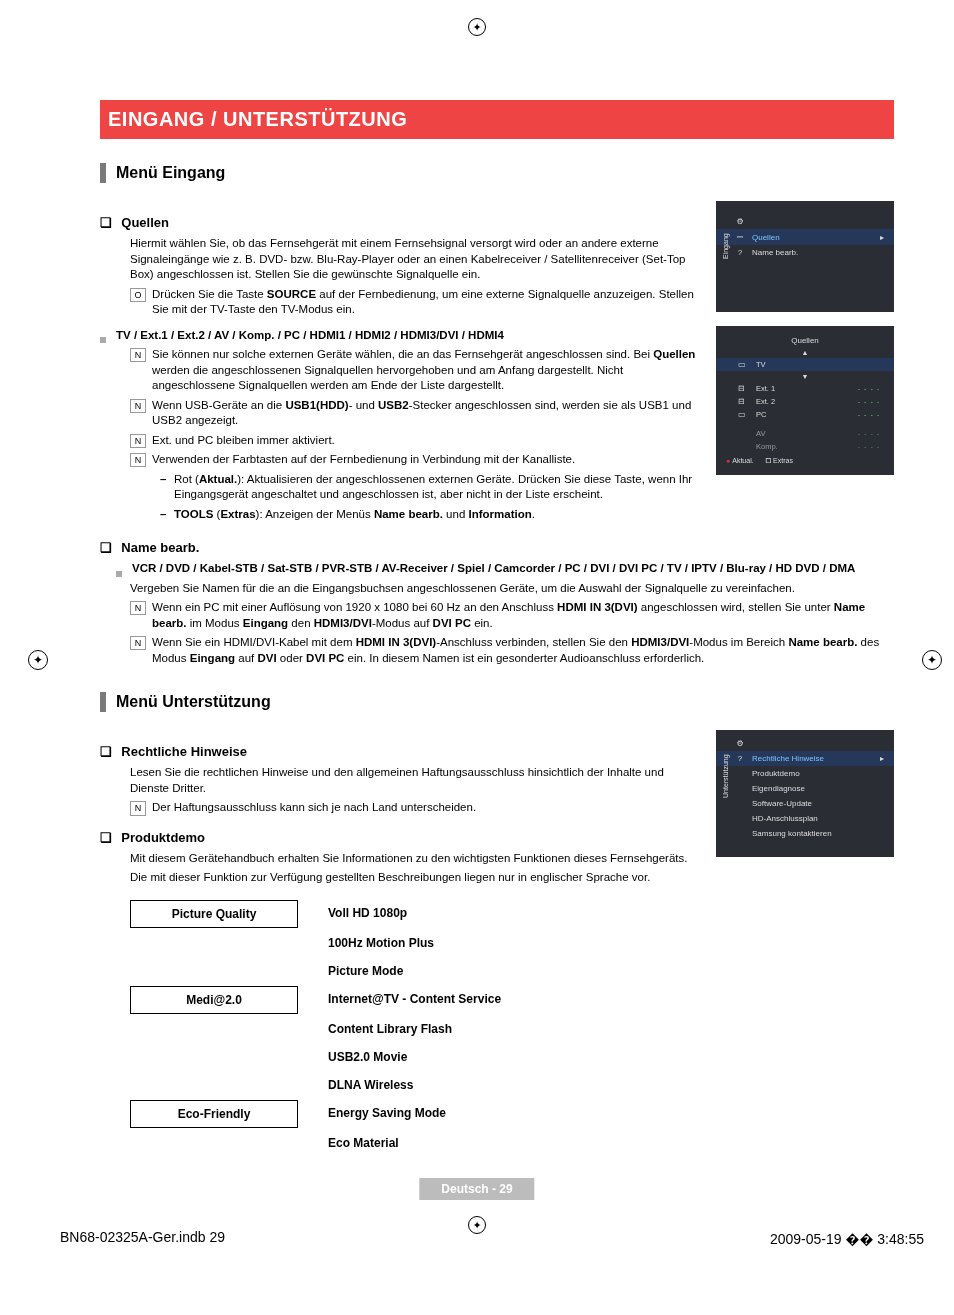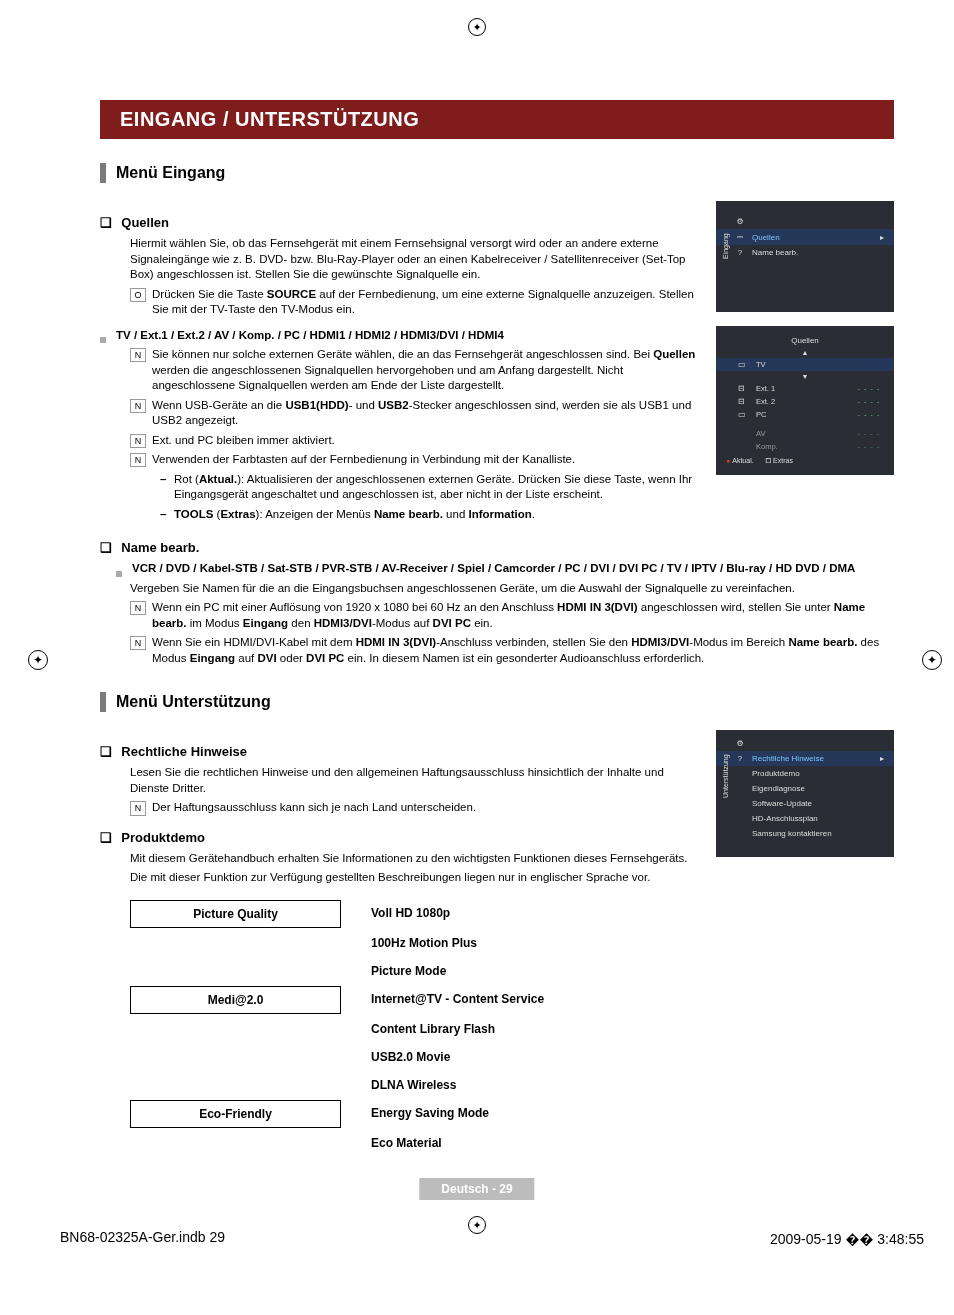--- a/index.html
+++ b/index.html
@@ -36,25 +36,25 @@
   .side-mark-left { left: 28px; }
   .side-mark-right { right: 12px; }
   .side-mark-left::after, .side-mark-right::after { content: '✦'; }
 
   .page {
     padding: 100px 60px 60px 100px;
     position: relative;
     min-height: 1270px;
   }
   .title-bar {
-    background: #7f1d1d;
+    background: #ef4444;
     color: #fff;
     font-weight: bold;
     font-size: 20px;
-    padding: 8px 20px;
+    padding: 8px 8px;
     margin-bottom: 24px;
     letter-spacing: 0.5px;
   }
   .section-head {
     display: flex;
     align-items: center;
     margin: 16px 0 18px 0;
   }
   .section-head .bar {
     width: 6px; height: 20px;
@@ -144,21 +144,21 @@
   .osd-list-row .dots { margin-left:auto; letter-spacing:1px; color:#6c8; font-size:7px; }
   .osd-footer { font-size:7px; padding: 4px 10px; }
   .osd-footer .red-dot { color:#d33; margin-right:2px; }
   .osd-footer .tool-ic { margin: 0 2px 0 10px; }
 
   
   .diagram { margin: 10px 0 0 30px; }
   .diagram-row { display: flex; align-items: stretch; }
   .diagram-row + .diagram-row { margin-top: 2px; }
   .diag-left {
-    width: 211px; flex-shrink: 0;
+    width: 168px; flex-shrink: 0;
     border: 1px solid #000;
     text-align: center;
     font-weight: bold;
     font-size: 12px;
     padding: 6px 0;
     margin-right: 30px;
   }
   .diag-left.blank { border: none; }
   .diag-right { font-weight: bold; font-size: 12px; padding: 6px 0; }
 

